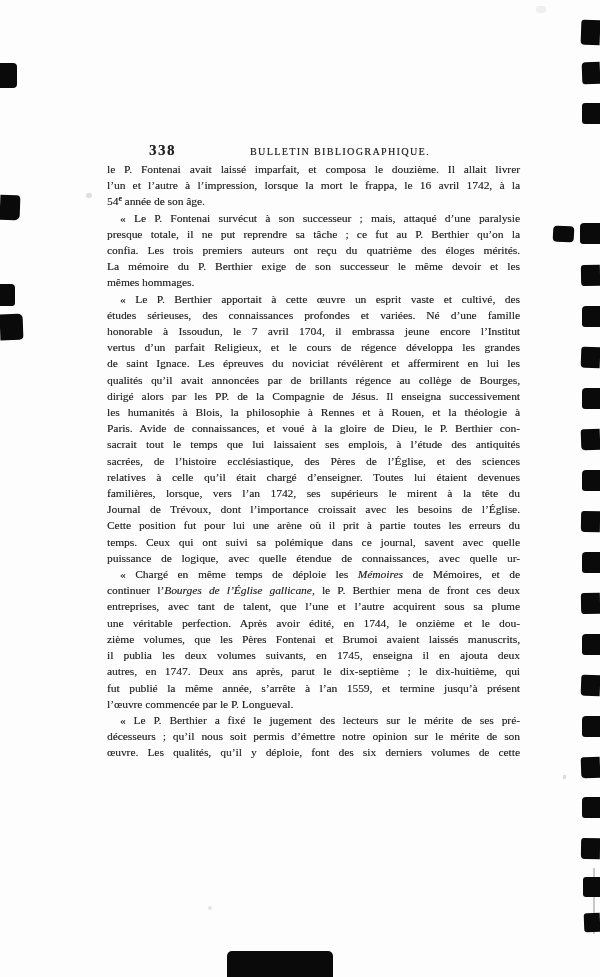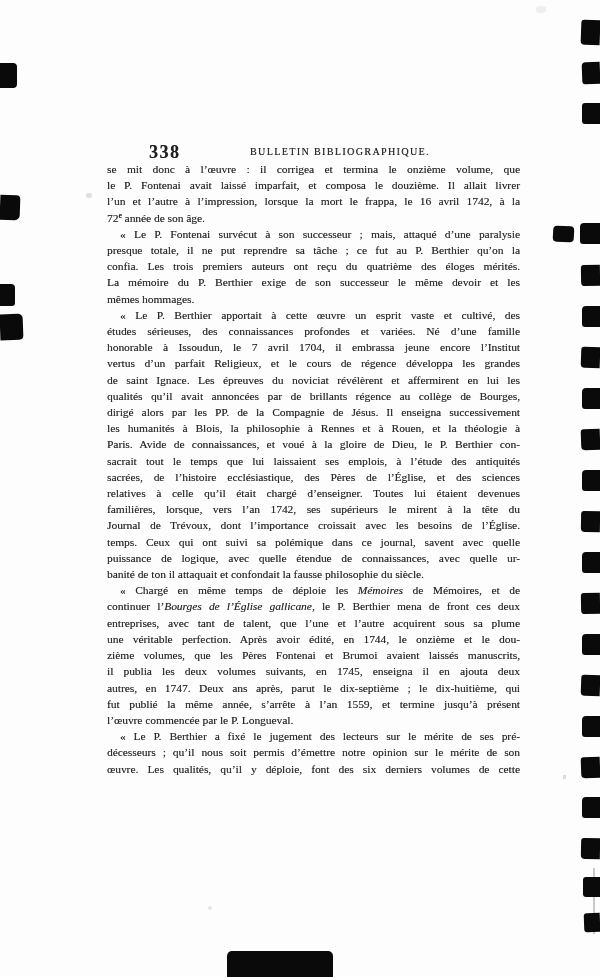--- a/index.html
+++ b/index.html
@@ -3,21 +3,21 @@
 <meta charset="utf-8">
 <style>
   html,body{margin:0;padding:0;background:#e9e9e9;}
   .page{
     position:relative;width:600px;height:977px;background:#fdfdfd;
     overflow:hidden;font-family:"Liberation Serif","DejaVu Serif",serif;
     margin:0 auto;
   }
   .head{position:absolute;top:142px;left:107px;width:413px;height:20px;}
   .pageno{
-    position:absolute;left:42px;top:0;font-size:18px;font-weight:bold;
+    position:absolute;left:42px;top:0;font-size:15px;font-weight:bold;
     letter-spacing:1.5px;color:#1f1f1f;text-shadow:0.3px 0.3px 0.5px rgba(60,60,60,.6);
   }
   .rtitle{
     position:absolute;left:143px;top:4px;font-size:10px;font-weight:normal;
     letter-spacing:1.4px;color:#1f1f1f;text-shadow:0.3px 0.3px 0.5px rgba(60,60,60,.6);
     white-space:nowrap;
   }
   .text{
     position:absolute;left:107px;top:161px;width:413px;
     font-size:11.4px;line-height:16.2px;color:#262626;
@@ -38,24 +38,23 @@
 <div class="page">
 
   <div class="head">
     <span class="pageno">338</span>
     <span class="rtitle">BULLETIN  BIBLIOGRAPHIQUE.</span>
   </div>
 
   <div class="text">
 
     <p class="para">
-      <span class="ln">se mit donc à l’œuvre : il corrigea et termina le onzième volume, que</span>
       <span class="ln">le P. Fontenai avait laissé imparfait, et composa le douzième. Il allait livrer</span>
       <span class="ln">l’un et l’autre à l’impression, lorsque la mort le frappa, le 16 avril 1742, à la</span>
-      <span class="ln end"><span>72</span><span class="sup">e</span><span> année de son âge.</span></span>
+      <span class="ln end"><span>54</span><span class="sup">e</span><span> année de son âge.</span></span>
     </p>
 
     <p class="para">
       <span class="ln ind">« Le P. Fontenai survécut à son successeur ; mais, attaqué d’une paralysie</span>
       <span class="ln">presque totale, il ne put reprendre sa tâche ; ce fut au P. Berthier qu’on la</span>
       <span class="ln">confia. Les trois premiers auteurs ont reçu du quatrième des éloges mérités.</span>
       <span class="ln">La mémoire du P. Berthier exige de son successeur le même devoir et les</span>
       <span class="ln end">mêmes hommages.</span>
     </p>
 
@@ -67,23 +66,23 @@
       <span class="ln">de saint Ignace. Les épreuves du noviciat révélèrent et affermirent en lui les</span>
       <span class="ln">qualités qu’il avait annoncées par de brillants régence au collège de Bourges,</span>
       <span class="ln">dirigé alors par les PP. de la Compagnie de Jésus. Il enseigna successivement</span>
       <span class="ln">les humanités à Blois, la philosophie à Rennes et à Rouen, et la théologie à</span>
       <span class="ln">Paris. Avide de connaissances, et voué à la gloire de Dieu, le P. Berthier con-</span>
       <span class="ln">sacrait tout le temps que lui laissaient ses emplois, à l’étude des antiquités</span>
       <span class="ln">sacrées, de l’histoire ecclésiastique, des Pères de l’Église, et des sciences</span>
       <span class="ln">relatives à celle qu’il était chargé d’enseigner. Toutes lui étaient devenues</span>
       <span class="ln">familières, lorsque, vers l’an 1742, ses supérieurs le mirent à la tête du</span>
       <span class="ln">Journal de Trévoux, dont l’importance croissait avec les besoins de l’Église.</span>
+      <span class="ln">Cette position fut pour lui une arène où il prit à partie toutes les erreurs du</span>
       <span class="ln">temps. Ceux qui ont suivi sa polémique dans ce journal, savent avec quelle</span>
       <span class="ln">puissance de logique, avec quelle étendue de connaissances, avec quelle ur-</span>
-      <span class="ln end">banité de ton il attaquait et confondait la fausse philosophie du siècle.</span>
     </p>
 
     <p class="para">
       <span class="ln ind"><span>« Chargé en même temps de déploie les </span><span class="it">Mémoires</span><span> de Mémoires, et de</span></span>
       <span class="ln"><span>continuer l’</span><span class="it">Bourges de l’Église gallicane</span><span>, le P. Berthier mena de front ces deux</span></span>
       <span class="ln">entreprises, avec tant de talent, que l’une et l’autre acquirent sous sa plume</span>
       <span class="ln">une véritable perfection. Après avoir édité, en 1744, le onzième et le dou-</span>
       <span class="ln">zième volumes, que les Pères Fontenai et Brumoi avaient laissés manuscrits,</span>
       <span class="ln">il publia les deux volumes suivants, en 1745, enseigna il en ajouta deux</span>
       <span class="ln">autres, en 1747. Deux ans après, parut le dix-septième ; le dix-huitième, qui</span>

